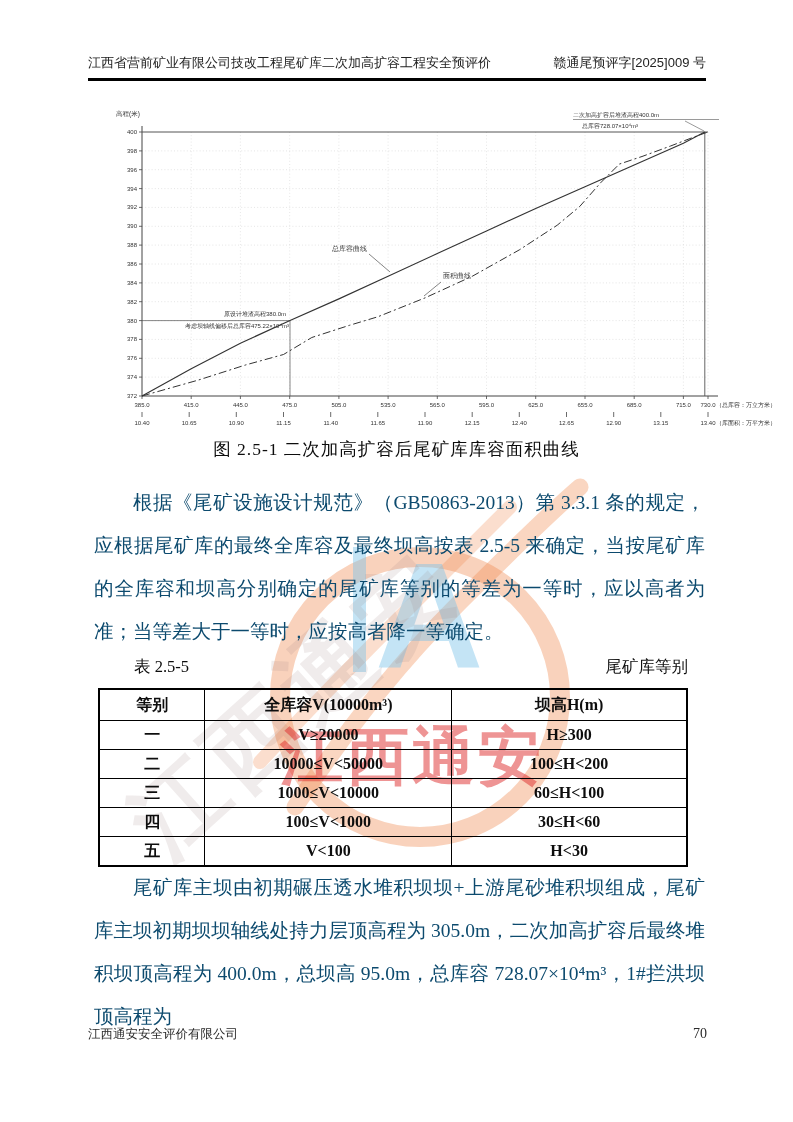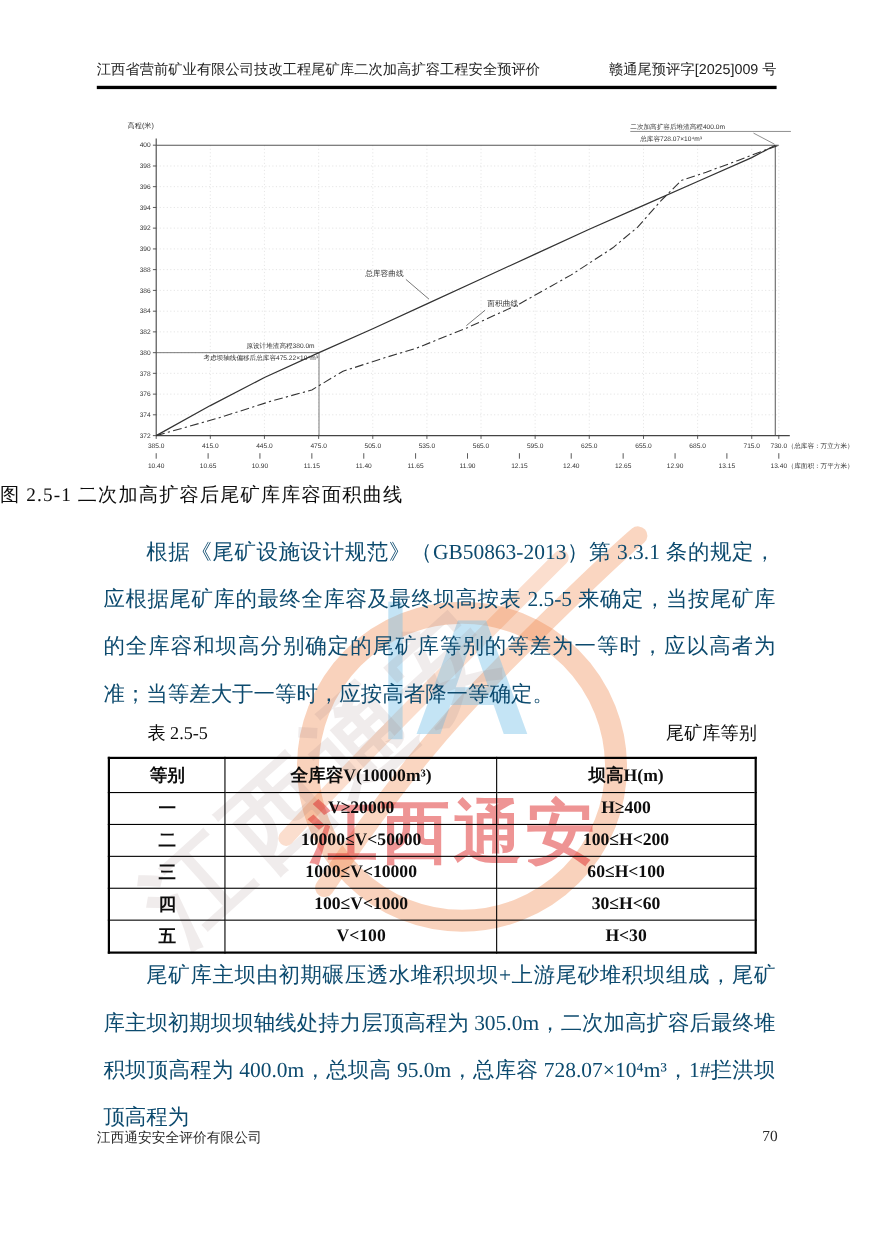--- a/index.html
+++ b/index.html
@@ -6,21 +6,21 @@
   .page{position:relative;width:793px;height:1122px;background:#fff;overflow:hidden;
         font-family:"Liberation Serif","DejaVu Serif",serif;color:#111;margin:0 auto;}
   
   .header{position:absolute;top:54px;left:88px;width:618px;display:flex;justify-content:space-between;
           align-items:flex-end;font-family:"Liberation Sans","DejaVu Sans",sans-serif;
           font-size:13px;color:#222;padding-bottom:6px;border-bottom:3px solid #000;}
   
   .chart{position:absolute;top:104px;left:110px;width:683px;height:332px;}
   .chart svg{display:block;}
   
-  .fig-caption{position:absolute;top:437px;left:0;width:100%;text-align:left;
+  .fig-caption{position:absolute;top:437px;left:0;width:100%;text-align:center;
                font-size:17.5px;letter-spacing:1px;color:#0d0d0d;}
   
   .para{position:absolute;left:94px;width:611px;font-size:19.5px;line-height:43px;
         text-align:justify;text-indent:2em;color:#0c4a6e;}
   .p1{top:481px;}
   .p2{top:866px;}
   
   .table-cap{position:absolute;top:656px;left:98px;width:590px;font-size:16.5px;color:#0d0d0d;}
   .table-cap .lbl{position:absolute;left:36px;top:0;}
   .table-cap .ttl{display:block;text-align:right;}
@@ -213,21 +213,21 @@
       </colgroup>
     <tbody>
         <tr>
       <th>等别</th>
       <th>全库容V(10000m³)</th>
       <th>坝高H(m)</th>
     </tr>
     <tr>
       <td>一</td>
       <td>V≥20000</td>
-      <td>H≥400</td>
+      <td>H≥300</td>
     </tr>
     <tr>
       <td>二</td>
       <td>10000≤V&lt;50000</td>
       <td>100≤H&lt;200</td>
     </tr>
     <tr>
       <td>三</td>
       <td>1000≤V&lt;10000</td>
       <td>60≤H&lt;100</td>

